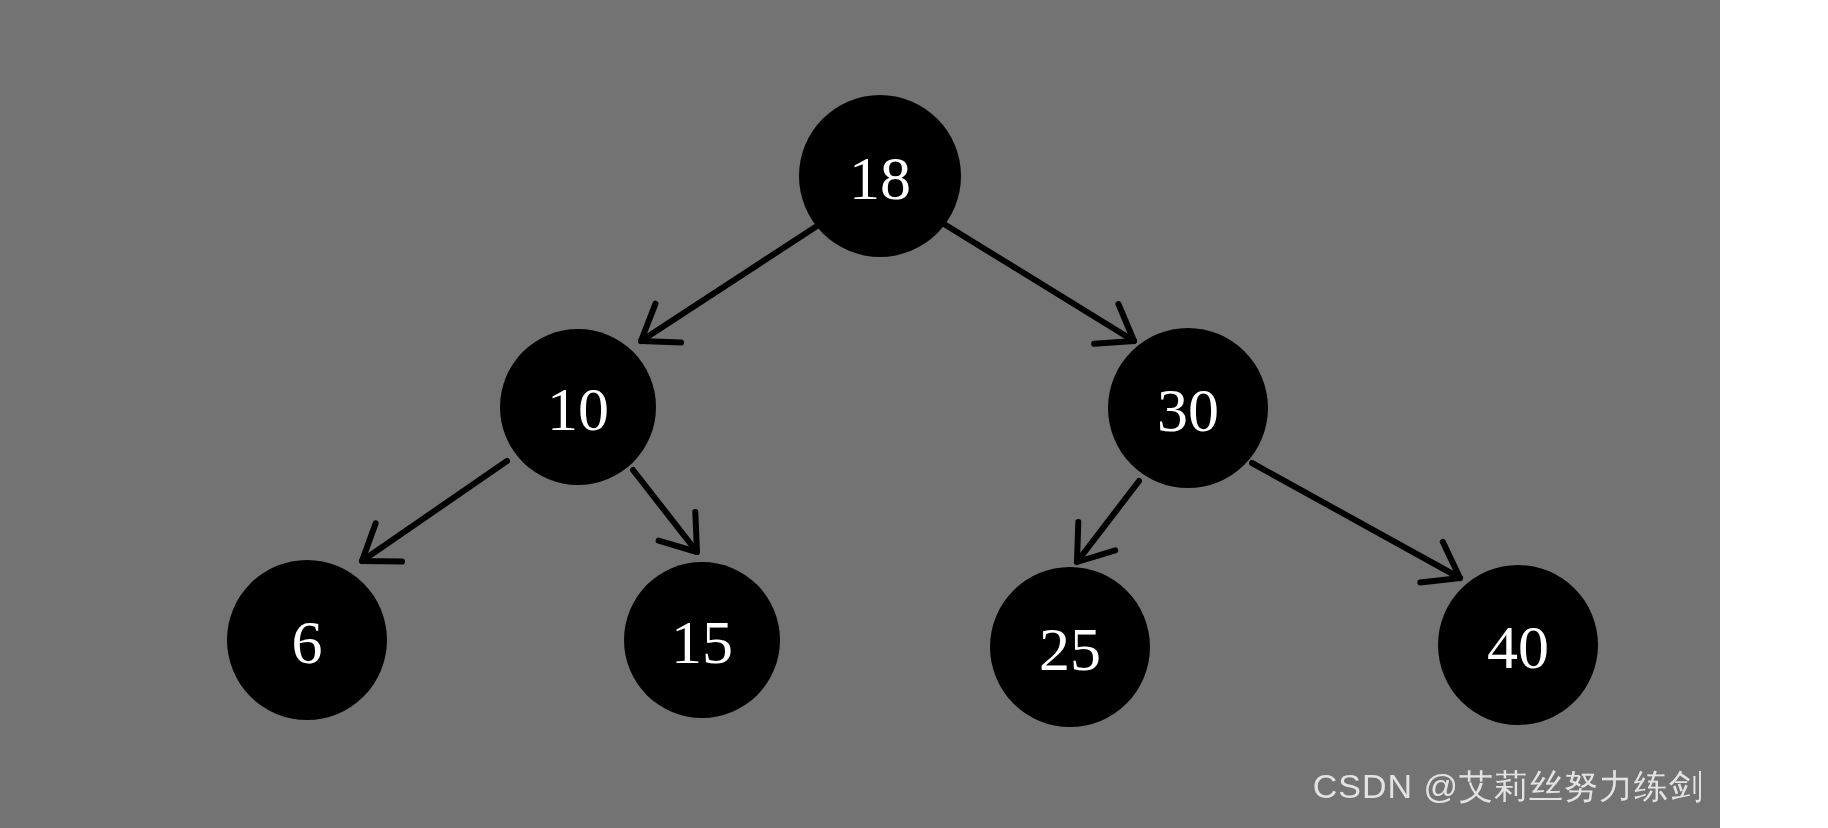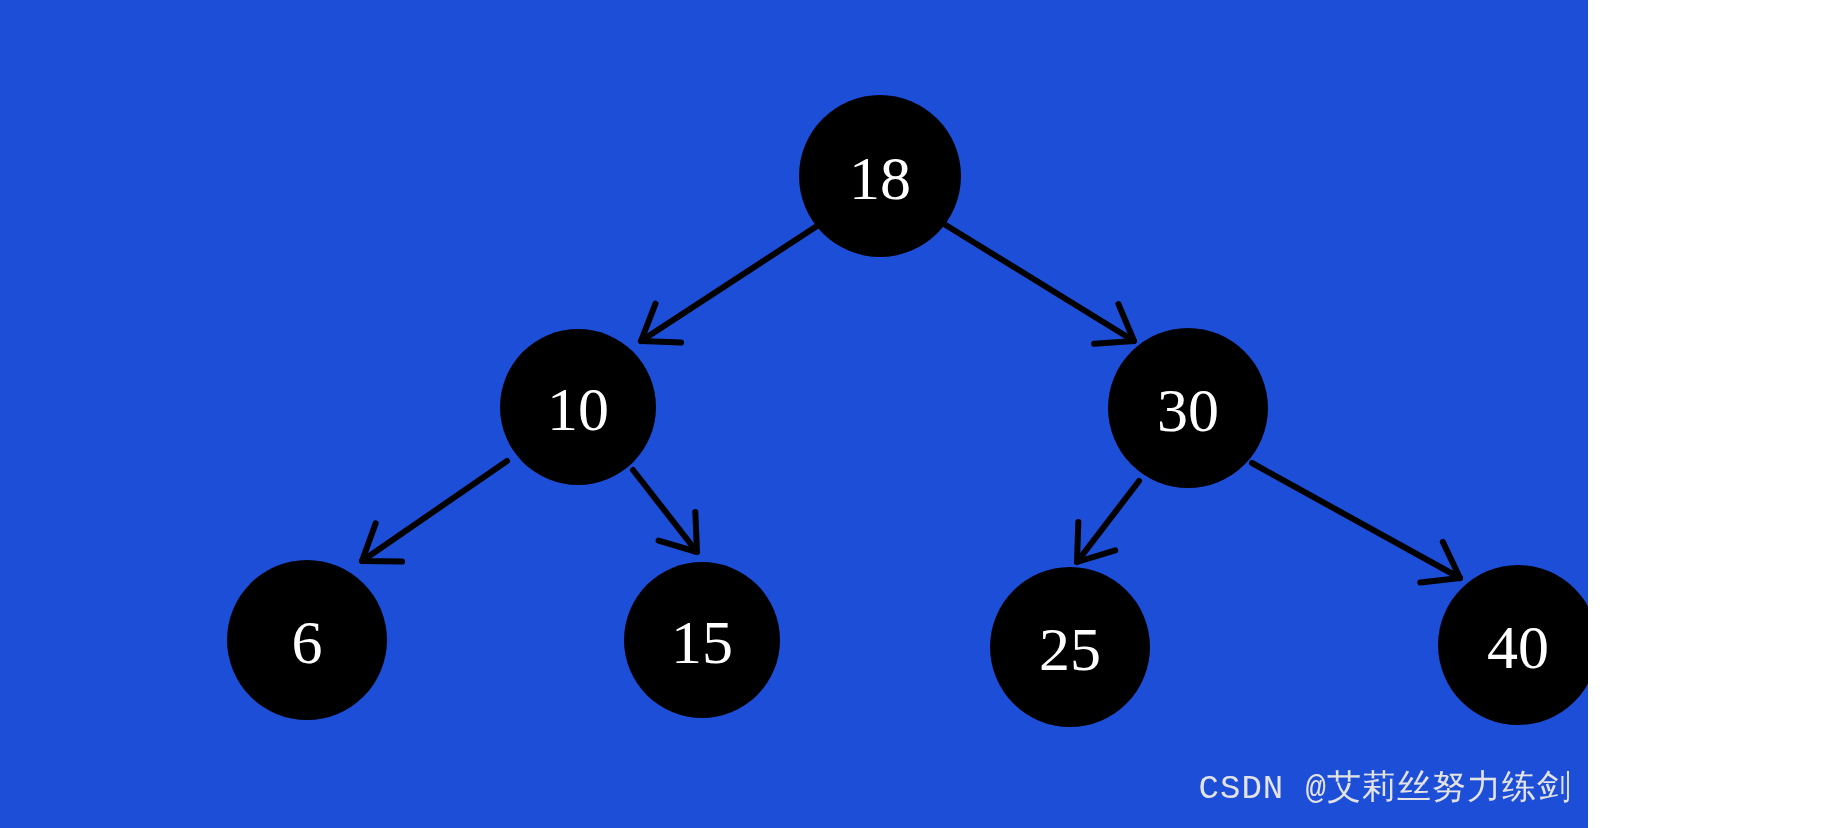--- a/index.html
+++ b/index.html
@@ -6,23 +6,23 @@
   html, body {
     margin: 0;
     padding: 0;
     background: #ffffff;
   }
   body {
     font-family: "Liberation Sans", sans-serif;
   }
   #canvas {
     position: relative;
-    width: 1588px;
+    width: 1720px;
     height: 828px;
-    background: #1d4ed8;
+    background: #737373;
     overflow: hidden;
   }
   #tree-svg {
     position: absolute;
     left: 0;
     top: 0;
     width: 1828px;
     height: 828px;
   }
   .node-circle {
@@ -46,21 +46,21 @@
     stroke: #000000;
     stroke-width: 6;
     stroke-linecap: round;
     stroke-linejoin: round;
     fill: none;
   }
   #watermark {
     position: absolute;
     right: 16px;
     bottom: 18px;
-    font-family: Liberation Mono, monospace;
+    font-family: Liberation Sans, sans-serif;
     font-size: 34px;
     color: #e3e3e3;
     letter-spacing: 1px;
     white-space: nowrap;
     user-select: none;
   }
 </style>
 </head>
 <body>
 

